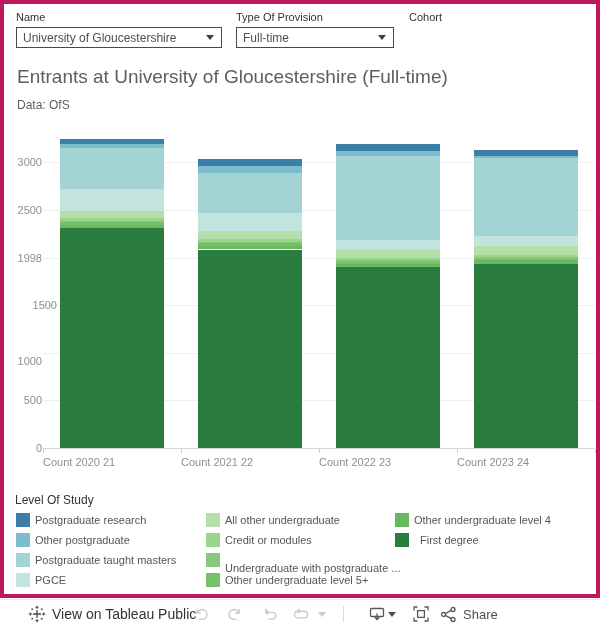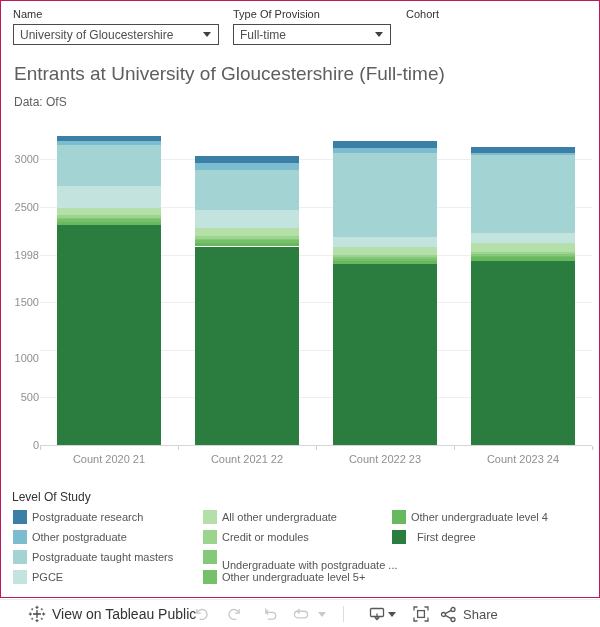--- a/index.html
+++ b/index.html
@@ -1,35 +1,35 @@
 <!DOCTYPE html>
 <html><head>
 <meta charset="utf-8">
 <style>
   html,body{margin:0;padding:0;background:#fff;}
   body{width:600px;height:627px;position:relative;font-family:"Liberation Sans",sans-serif;-webkit-font-smoothing:antialiased;}
-  #viz{position:absolute;left:0;top:0;width:600px;height:598px;border:1px solid #be185d;box-sizing:border-box;background:#fff;overflow:hidden;}
+  #viz{position:absolute;left:0;top:0;width:600px;height:598px;border:4px solid #be185d;box-sizing:border-box;background:#fff;overflow:hidden;}
 
   
   .filter{position:absolute;top:7px;}
   .filter .flabel{font-size:11px;color:#333;margin-bottom:4px;}
   .fbox{height:21px;border:1px solid #4a4a4a;box-sizing:border-box;display:flex;align-items:center;background:#fff;cursor:pointer;}
   .fbox .fval{font-size:12px;color:#4f4f4f;padding-left:6px;flex:1;white-space:nowrap;overflow:hidden;}
   .caret{width:0;height:0;border-left:4px solid transparent;border-right:4px solid transparent;border-top:5px solid #3f3f3f;margin-right:7px;flex:none;}
 
   
   .viz-title{position:absolute;left:13px;top:62px;font-size:19px;color:#5e5e5e;}
   .viz-subtitle{position:absolute;left:13px;top:94px;font-size:12px;color:#5e5e5e;}
 
   
   .gridline{position:absolute;height:1px;background:#efefef;}
   .axis-baseline{position:absolute;height:1px;background:#d6d6d6;}
   .ytick{position:absolute;width:38px;text-align:right;font-size:11px;color:#8f8f8f;}
   .xtickmark{position:absolute;width:1px;height:4px;background:#cfcfcf;}
-  .xlabel{position:absolute;text-align:center;font-size:11px;color:#8f8f8f;}
+  .xlabel{position:absolute;font-size:11px;color:#8f8f8f;}
   .bar-seg{position:absolute;}
 
   
   .legend-title{position:absolute;left:11px;top:489px;font-size:12px;color:#333;}
   .lg-swatch{position:absolute;width:14px;height:14px;}
   .lg-label{position:absolute;font-size:11px;color:#555;white-space:nowrap;}
 
   
   #toolbar{position:absolute;left:0;top:599px;width:600px;height:28px;background:#fff;border-top:1px solid #ebebeb;}
   .tb{position:absolute;top:0;height:28px;display:flex;align-items:center;}
@@ -65,21 +65,21 @@
   <div class="viz-title">Entrants at University of Gloucestershire (Full-time)</div>
   <div class="viz-subtitle">Data: OfS</div>
 
   <div id="chart">
       <div class="ytick" style="left: 0px; top: 438px;">0</div>
       <div class="gridline" style="left: 39px; width: 552px; top: 396.4px;"></div>
       <div class="ytick" style="left: 0px; top: 390.4px;">500</div>
       <div class="gridline" style="left: 39px; width: 552px; top: 348.8px;"></div>
       <div class="ytick" style="left: 0px; top: 342.8px; margin-top: 8px;">1000</div>
       <div class="gridline" style="left: 39px; width: 552px; top: 301.2px;"></div>
-      <div class="ytick" style="left: 0px; top: 295.2px;">1500</div>
+      <div class="ytick" style="left: 0px; top: 295.2px; padding-left: 15px;">1500</div>
       <div class="gridline" style="left: 39px; width: 552px; top: 253.6px;"></div>
       <div class="ytick" style="left: 0px; top: 247.6px;">1998</div>
       <div class="gridline" style="left: 39px; width: 552px; top: 206px;"></div>
       <div class="ytick" style="left: 0px; top: 200px;">2500</div>
       <div class="gridline" style="left: 39px; width: 552px; top: 158.4px;"></div>
       <div class="ytick" style="left: 0px; top: 152.4px;">3000</div>
       <div class="axis-baseline" style="left: 39px; width: 552px; top: 444px;"></div>
       <div class="xtickmark" style="left: 39px; top: 445px;"></div>
       <div class="xtickmark" style="left: 177px; top: 445px;"></div>
       <div class="xtickmark" style="left: 315px; top: 445px;"></div>

